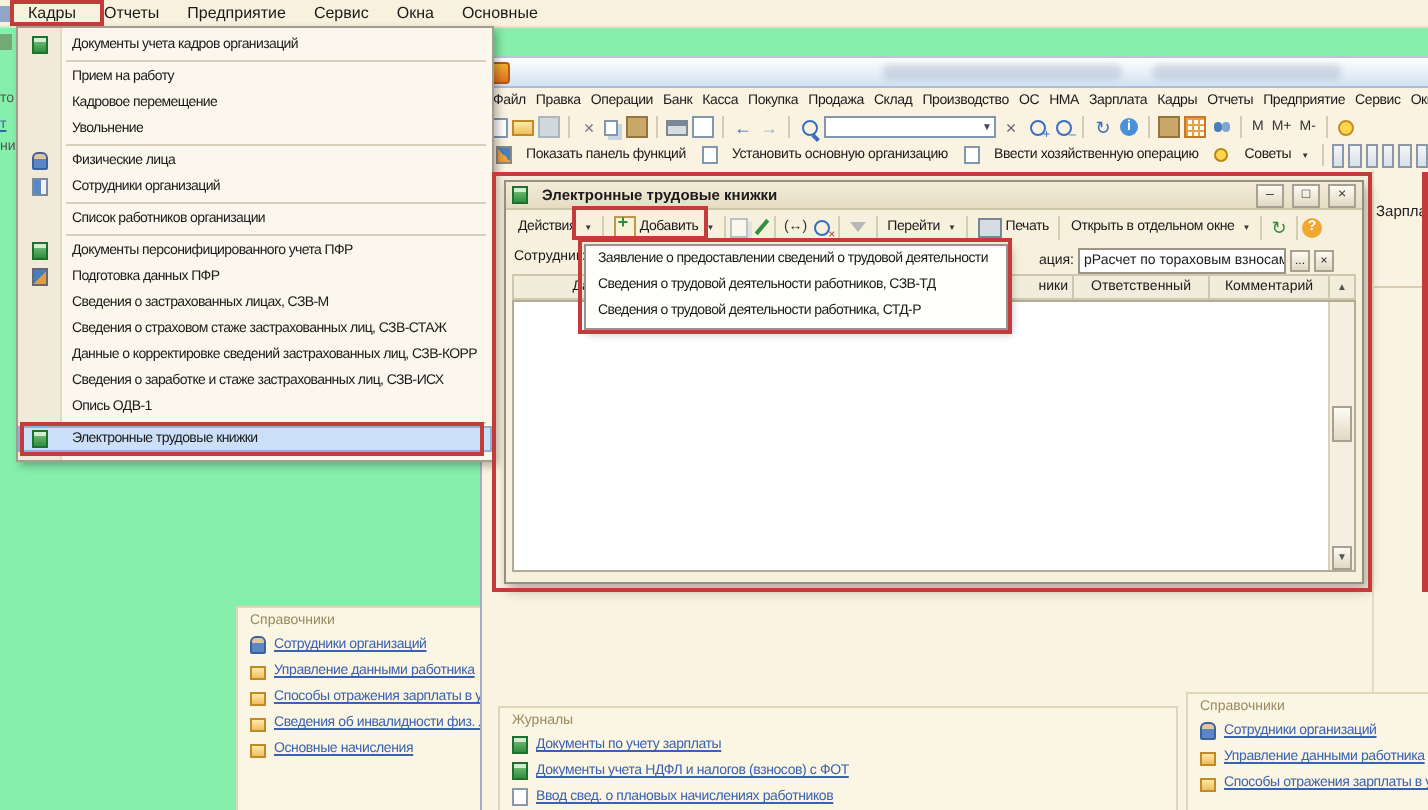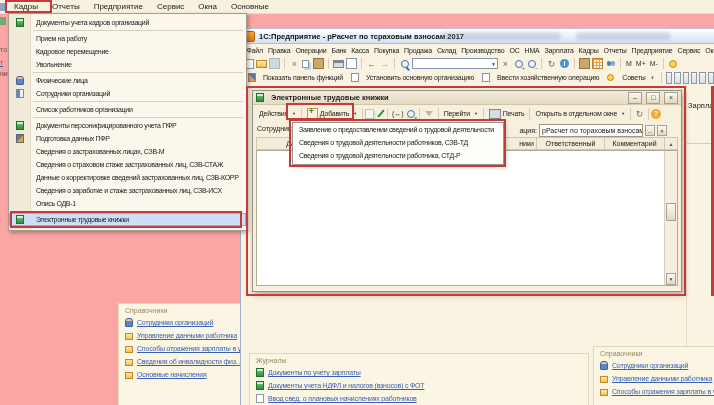--- a/index.html
+++ b/index.html
@@ -1,16 +1,16 @@
 <!DOCTYPE html>
 <html><head>
 <meta charset="utf-8">
 <style>
   html,body{margin:0;padding:0;}
-  .screen{position:relative;width:714px;height:405px;background:#fca5a5;overflow:hidden;
+  .screen{position:relative;width:714px;height:405px;background:#86efac;overflow:hidden;
     font-family:"Liberation Sans",sans-serif;color:#1a1a1a;}
   
   .abs{position:absolute;}
   
   .islot{display:inline-flex;align-items:center;justify-content:center;}
   .islot::before{content:"";display:block;width:8px;height:9px;box-sizing:border-box;}
   .ic-none::before{background:transparent;border:none;}
   .ic-journal::before{background:linear-gradient(180deg,#7cc47c,#2f8f3f);border:1px solid #1f6f2f;box-shadow:inset 0 2px 0 #d2ecd2;}
   .ic-person::before{background:linear-gradient(#e8c49a 35%,#5b87c5 35%);border:1px solid #3a62a0;border-radius:3px 3px 1px 1px;}
   .ic-person-list::before{background:linear-gradient(90deg,#5b87c5 55%,#f2f2f2 55%);border:1px solid #7a8aa0;}
@@ -282,21 +282,20 @@
         <div class="lrow">
           <span class="islot lic ic-folder"></span>
           <span class="llabel">Основные начисления</span>
         </div>
       </div>
   </div>
 
   <div class="abs mw">
     <div class="titlebar">
       <span class="logo1c"></span>
-      <span class="wtitle">1С:Предприятие - pРасчет по тсраховым взносам 2017</span>
       <span class="smudge" style="left:200px;width:120px;"></span>
       <span class="smudge" style="left:335px;width:95px;"></span>
     </div>
     <div class="mw-menubar">
 
     <span class="mbitem">Файл</span>
         <span class="mbitem">Правка</span>
         <span class="mbitem">Операции</span>
         <span class="mbitem">Банк</span>
         <span class="mbitem">Касса</span>

